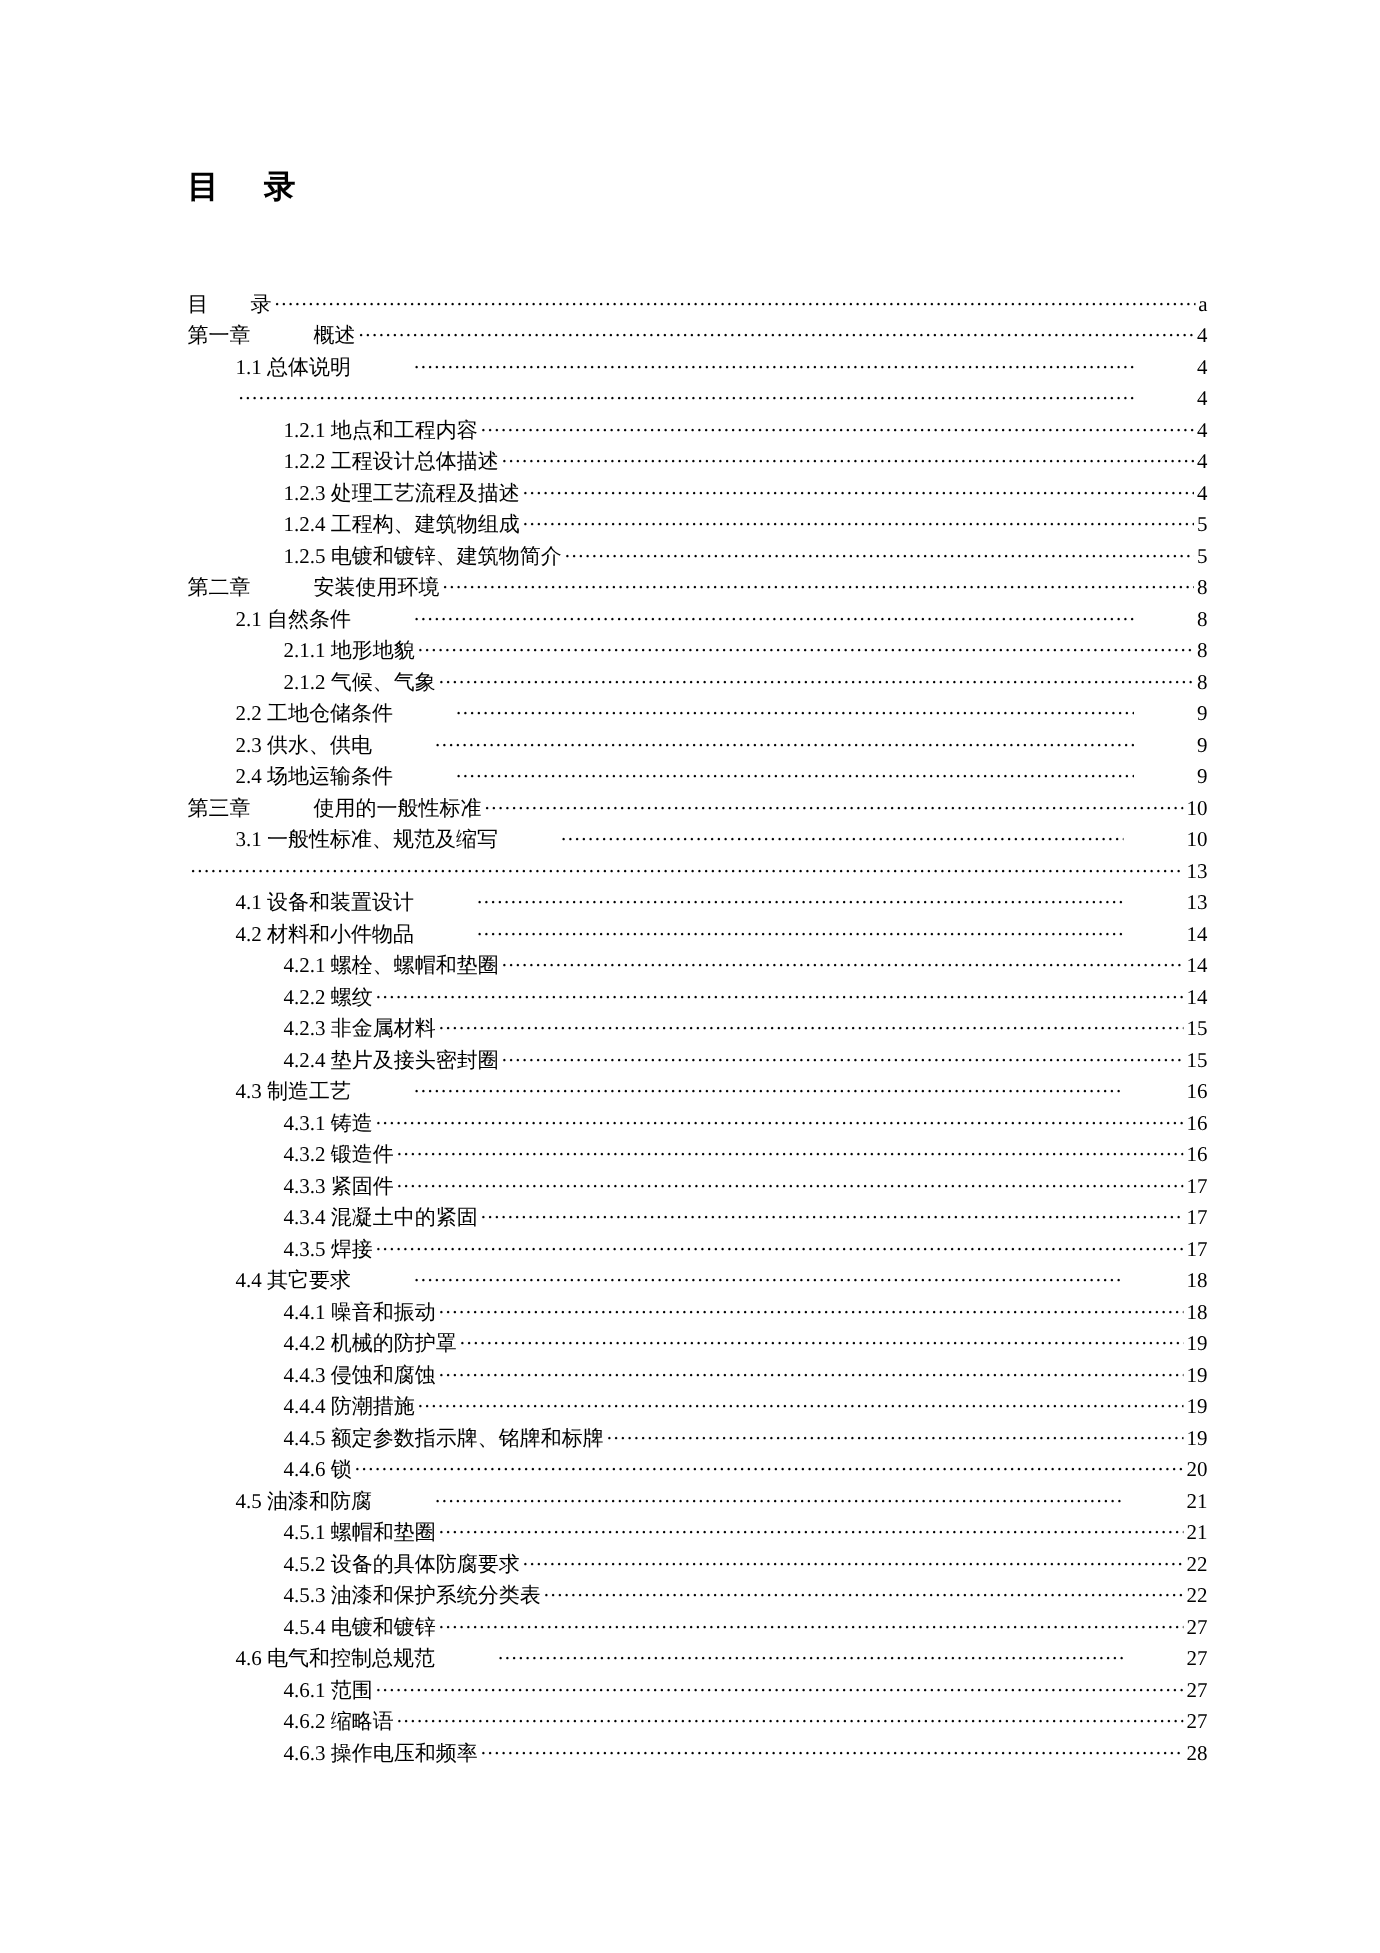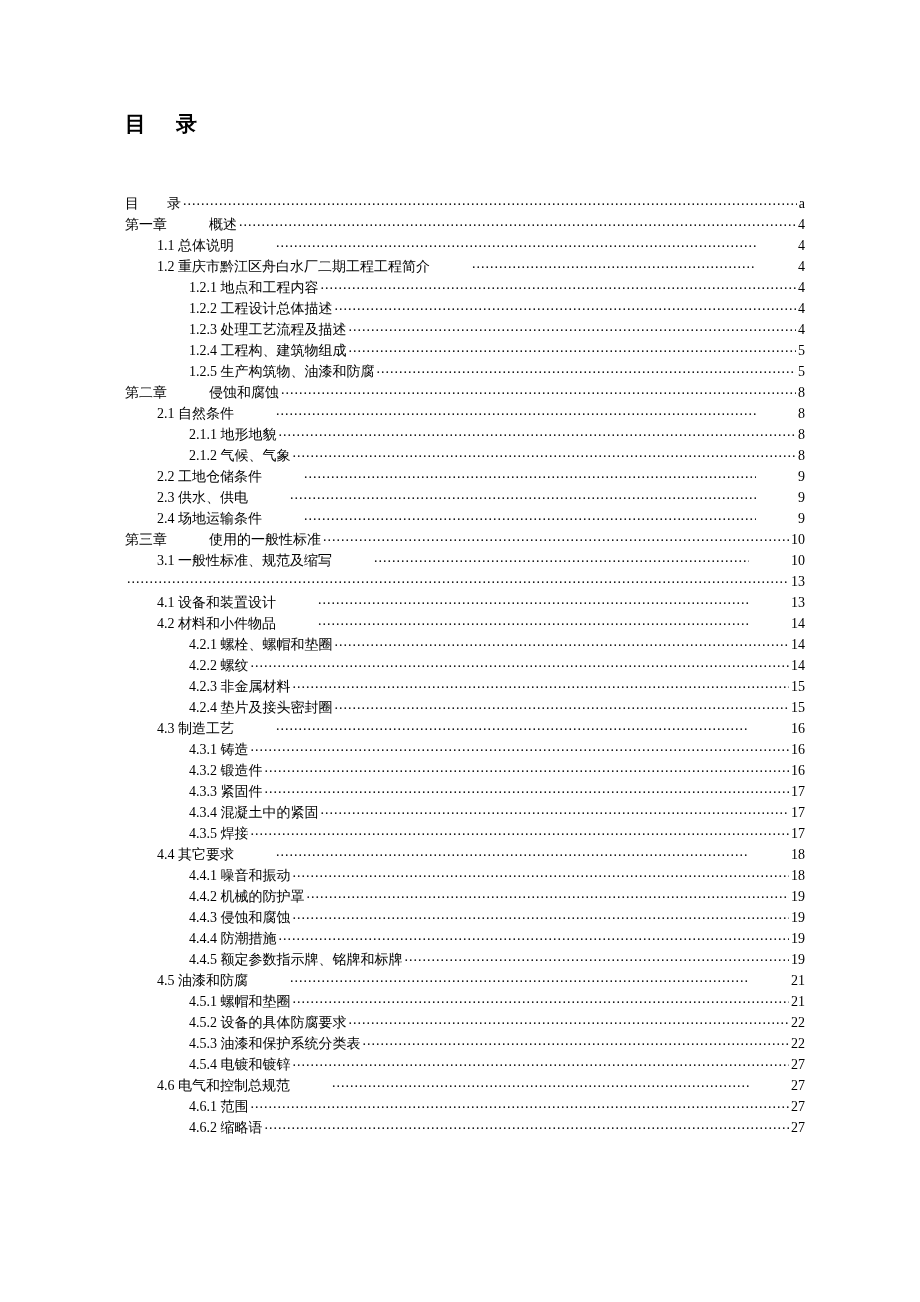--- a/index.html
+++ b/index.html
@@ -78,21 +78,20 @@
       <span class="toc-label">第一章　　　概述</span>
       <span class="toc-dots"></span>
       <span class="toc-page">4</span>
     </div>
     <div class="toc-row indent-1">
       <span class="toc-label">1.1  总体说明</span>
       <span class="toc-dots"></span>
       <span class="toc-page">4</span>
     </div>
     <div class="toc-row indent-1">
-      <span class="toc-label">1.2 重庆市黔江区舟白水厂二期工程工程简介</span>
       <span class="toc-dots"></span>
       <span class="toc-page">4</span>
     </div>
     <div class="toc-row indent-2">
       <span class="toc-label">1.2.1  地点和工程内容</span>
       <span class="toc-dots"></span>
       <span class="toc-page">4</span>
     </div>
     <div class="toc-row indent-2">
       <span class="toc-label">1.2.2  工程设计总体描述</span>
@@ -103,26 +102,26 @@
       <span class="toc-label">1.2.3  处理工艺流程及描述</span>
       <span class="toc-dots"></span>
       <span class="toc-page">4</span>
     </div>
     <div class="toc-row indent-2">
       <span class="toc-label">1.2.4  工程构、建筑物组成</span>
       <span class="toc-dots"></span>
       <span class="toc-page">5</span>
     </div>
     <div class="toc-row indent-2">
-      <span class="toc-label">1.2.5  生产构筑物、油漆和防腐</span>
+      <span class="toc-label">1.2.5  电镀和镀锌、建筑物简介</span>
       <span class="toc-dots"></span>
       <span class="toc-page">5</span>
     </div>
     <div class="toc-row indent-0">
-      <span class="toc-label">第二章　　　侵蚀和腐蚀</span>
+      <span class="toc-label">第二章　　　安装使用环境</span>
       <span class="toc-dots"></span>
       <span class="toc-page">8</span>
     </div>
     <div class="toc-row indent-1">
       <span class="toc-label">2.1 自然条件</span>
       <span class="toc-dots"></span>
       <span class="toc-page">8</span>
     </div>
     <div class="toc-row indent-2">
       <span class="toc-label">2.1.1 地形地貌</span>
@@ -246,20 +245,25 @@
     <div class="toc-row indent-2">
       <span class="toc-label">4.4.4 防潮措施</span>
       <span class="toc-dots"></span>
       <span class="toc-page">19</span>
     </div>
     <div class="toc-row indent-2">
       <span class="toc-label">4.4.5 额定参数指示牌、铭牌和标牌</span>
       <span class="toc-dots"></span>
       <span class="toc-page">19</span>
     </div>
+    <div class="toc-row indent-2">
+      <span class="toc-label">4.4.6 锁</span>
+      <span class="toc-dots"></span>
+      <span class="toc-page">20</span>
+    </div>
     <div class="toc-row indent-1">
       <span class="toc-label">4.5  油漆和防腐</span>
       <span class="toc-dots"></span>
       <span class="toc-page">21</span>
     </div>
     <div class="toc-row indent-2">
       <span class="toc-label">4.5.1 螺帽和垫圈</span>
       <span class="toc-dots"></span>
       <span class="toc-page">21</span>
     </div>
@@ -285,14 +289,19 @@
     </div>
     <div class="toc-row indent-2">
       <span class="toc-label">4.6.1 范围</span>
       <span class="toc-dots"></span>
       <span class="toc-page">27</span>
     </div>
     <div class="toc-row indent-2">
       <span class="toc-label">4.6.2 缩略语</span>
       <span class="toc-dots"></span>
       <span class="toc-page">27</span>
+    </div>
+    <div class="toc-row indent-2">
+      <span class="toc-label">4.6.3 操作电压和频率</span>
+      <span class="toc-dots"></span>
+      <span class="toc-page">28</span>
     </div>
   </div>
 
 </body></html>

